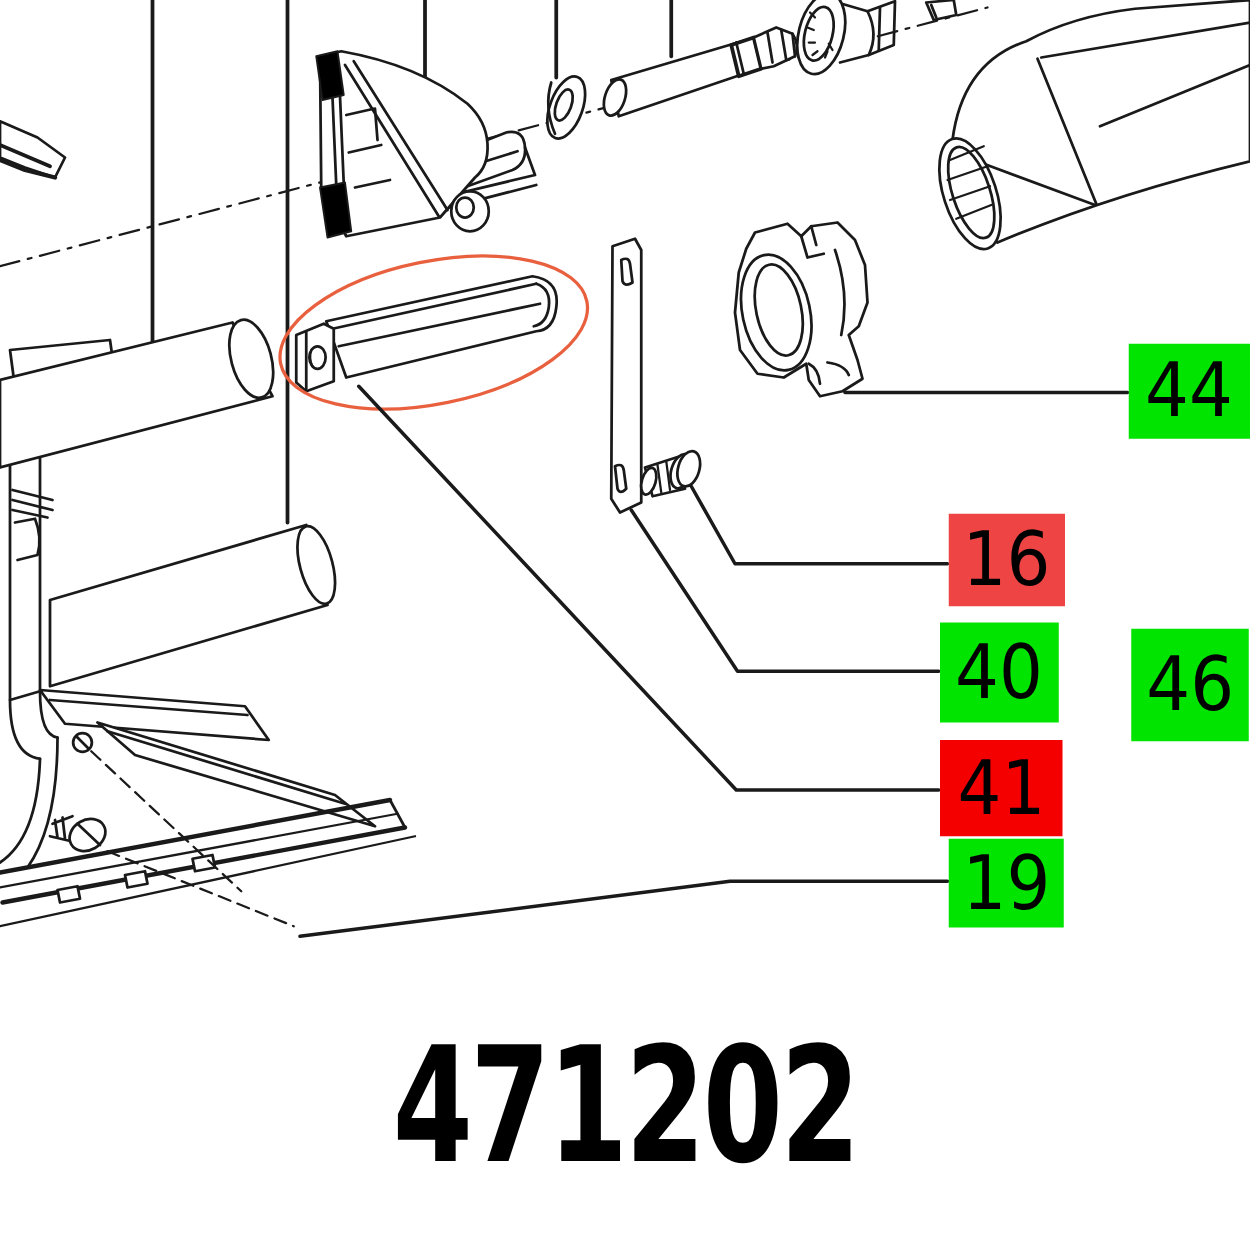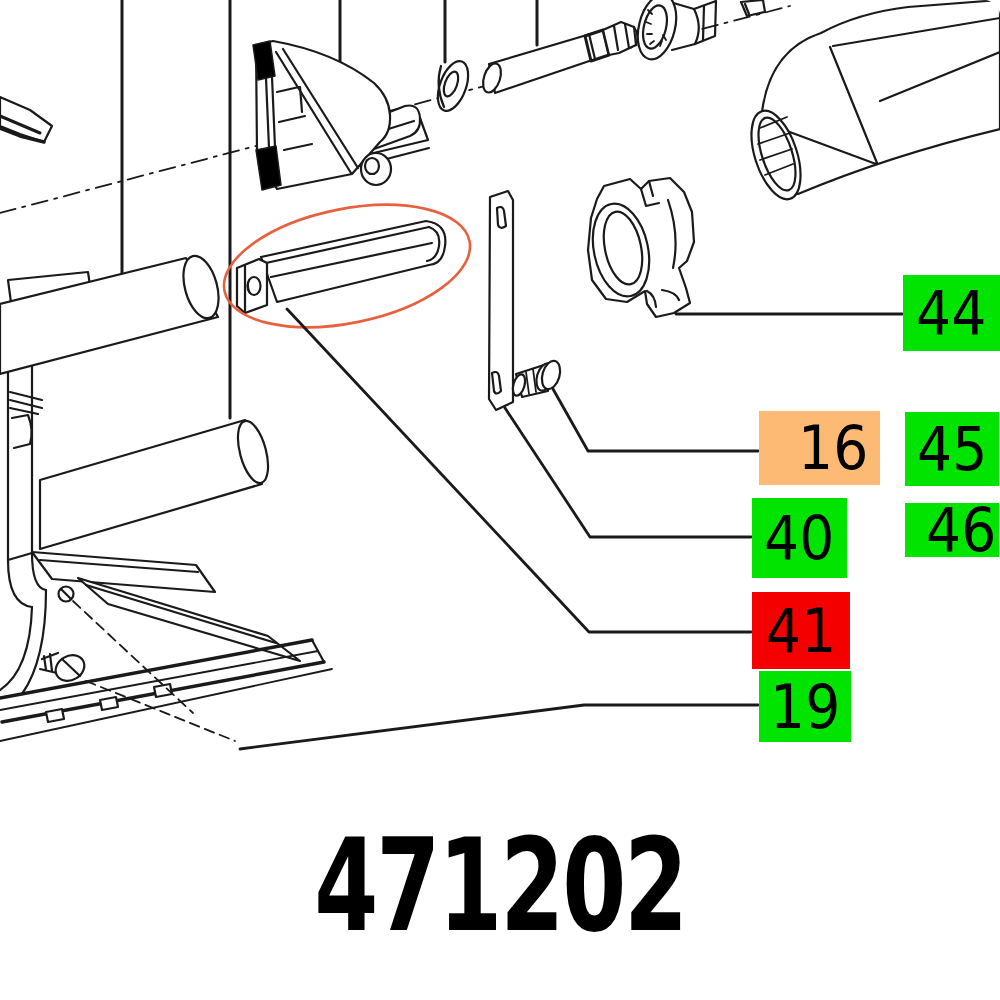--- a/index.html
+++ b/index.html
@@ -1,17 +1,17 @@
 <!DOCTYPE html>
 <html><head>
 <meta charset="utf-8">
 <style>
   html,body{margin:0;padding:0;background:#ffffff;}
   #stage{position:relative;width:1000px;height:1000px;background:#ffffff;overflow:hidden;
-         font-family:"DejaVu Sans", sans-serif;border-radius:16px;}
+         font-family:"DejaVu Sans", sans-serif;}
   #drawing{position:absolute;left:0;top:0;}
   .callout{position:absolute;display:flex;align-items:center;justify-content:center;
            font-family:"DejaVu Sans", sans-serif;font-size:60px;color:#000;cursor:pointer;
            user-select:none;}
   .callout span{display:inline-block;transform:scaleX(0.92);}
   #title{position:absolute;left:0;top:822px;width:1000px;text-align:center;
          font-family:"DejaVu Sans", sans-serif;font-weight:bold;font-size:128px;
          line-height:128px;color:#000000;white-space:nowrap;}
   #title span{display:inline-block;transform:scaleX(0.72);letter-spacing:-3px;}
 </style>
@@ -175,30 +175,27 @@
       <path d="M553 389 L588 451 L758 451"></path>
       <path d="M505 408 L590 537 L751 537"></path>
       <path d="M287 309 L589 632 L751 632"></path>
       <path d="M240 749 L584 705 L758 705"></path>
     </g>
   </svg>
 
   <div class="callout" style="left: 903px; top: 275px; width: 97px; height: 76px; background: rgb(0, 228, 0);">
     <span>44</span>
   </div>
-  <div class="callout" style="left: 759px; top: 411px; width: 93px; height: 74px; background: #fdba74; padding-left: 28px;">
+  <div class="callout" style="left: 759px; top: 411px; width: 93px; height: 74px; background: #ef4444;">
     <span>16</span>
-  </div>
-  <div class="callout" style="left: 905px; top: 412px; width: 94px; height: 74px; background: rgb(0, 228, 0);">
-    <span>45</span>
   </div>
   <div class="callout" style="left: 752px; top: 498px; width: 95px; height: 80px; background: rgb(0, 228, 0);">
     <span>40</span>
   </div>
-  <div class="callout" style="left: 905px; top: 503px; width: 94px; height: 54px; background: rgb(0, 228, 0); justify-content: flex-end;">
+  <div class="callout" style="left: 905px; top: 503px; width: 94px; height: 90px; background: rgb(0, 228, 0);">
     <span>46</span>
   </div>
   <div class="callout" style="left: 752px; top: 592px; width: 98px; height: 77px; background: rgb(244, 0, 0);">
     <span>41</span>
   </div>
   <div class="callout" style="left: 759px; top: 671px; width: 92px; height: 71px; background: rgb(0, 228, 0); text-align: right;">
     <span>19</span>
   </div>
 
   <div id="title">

